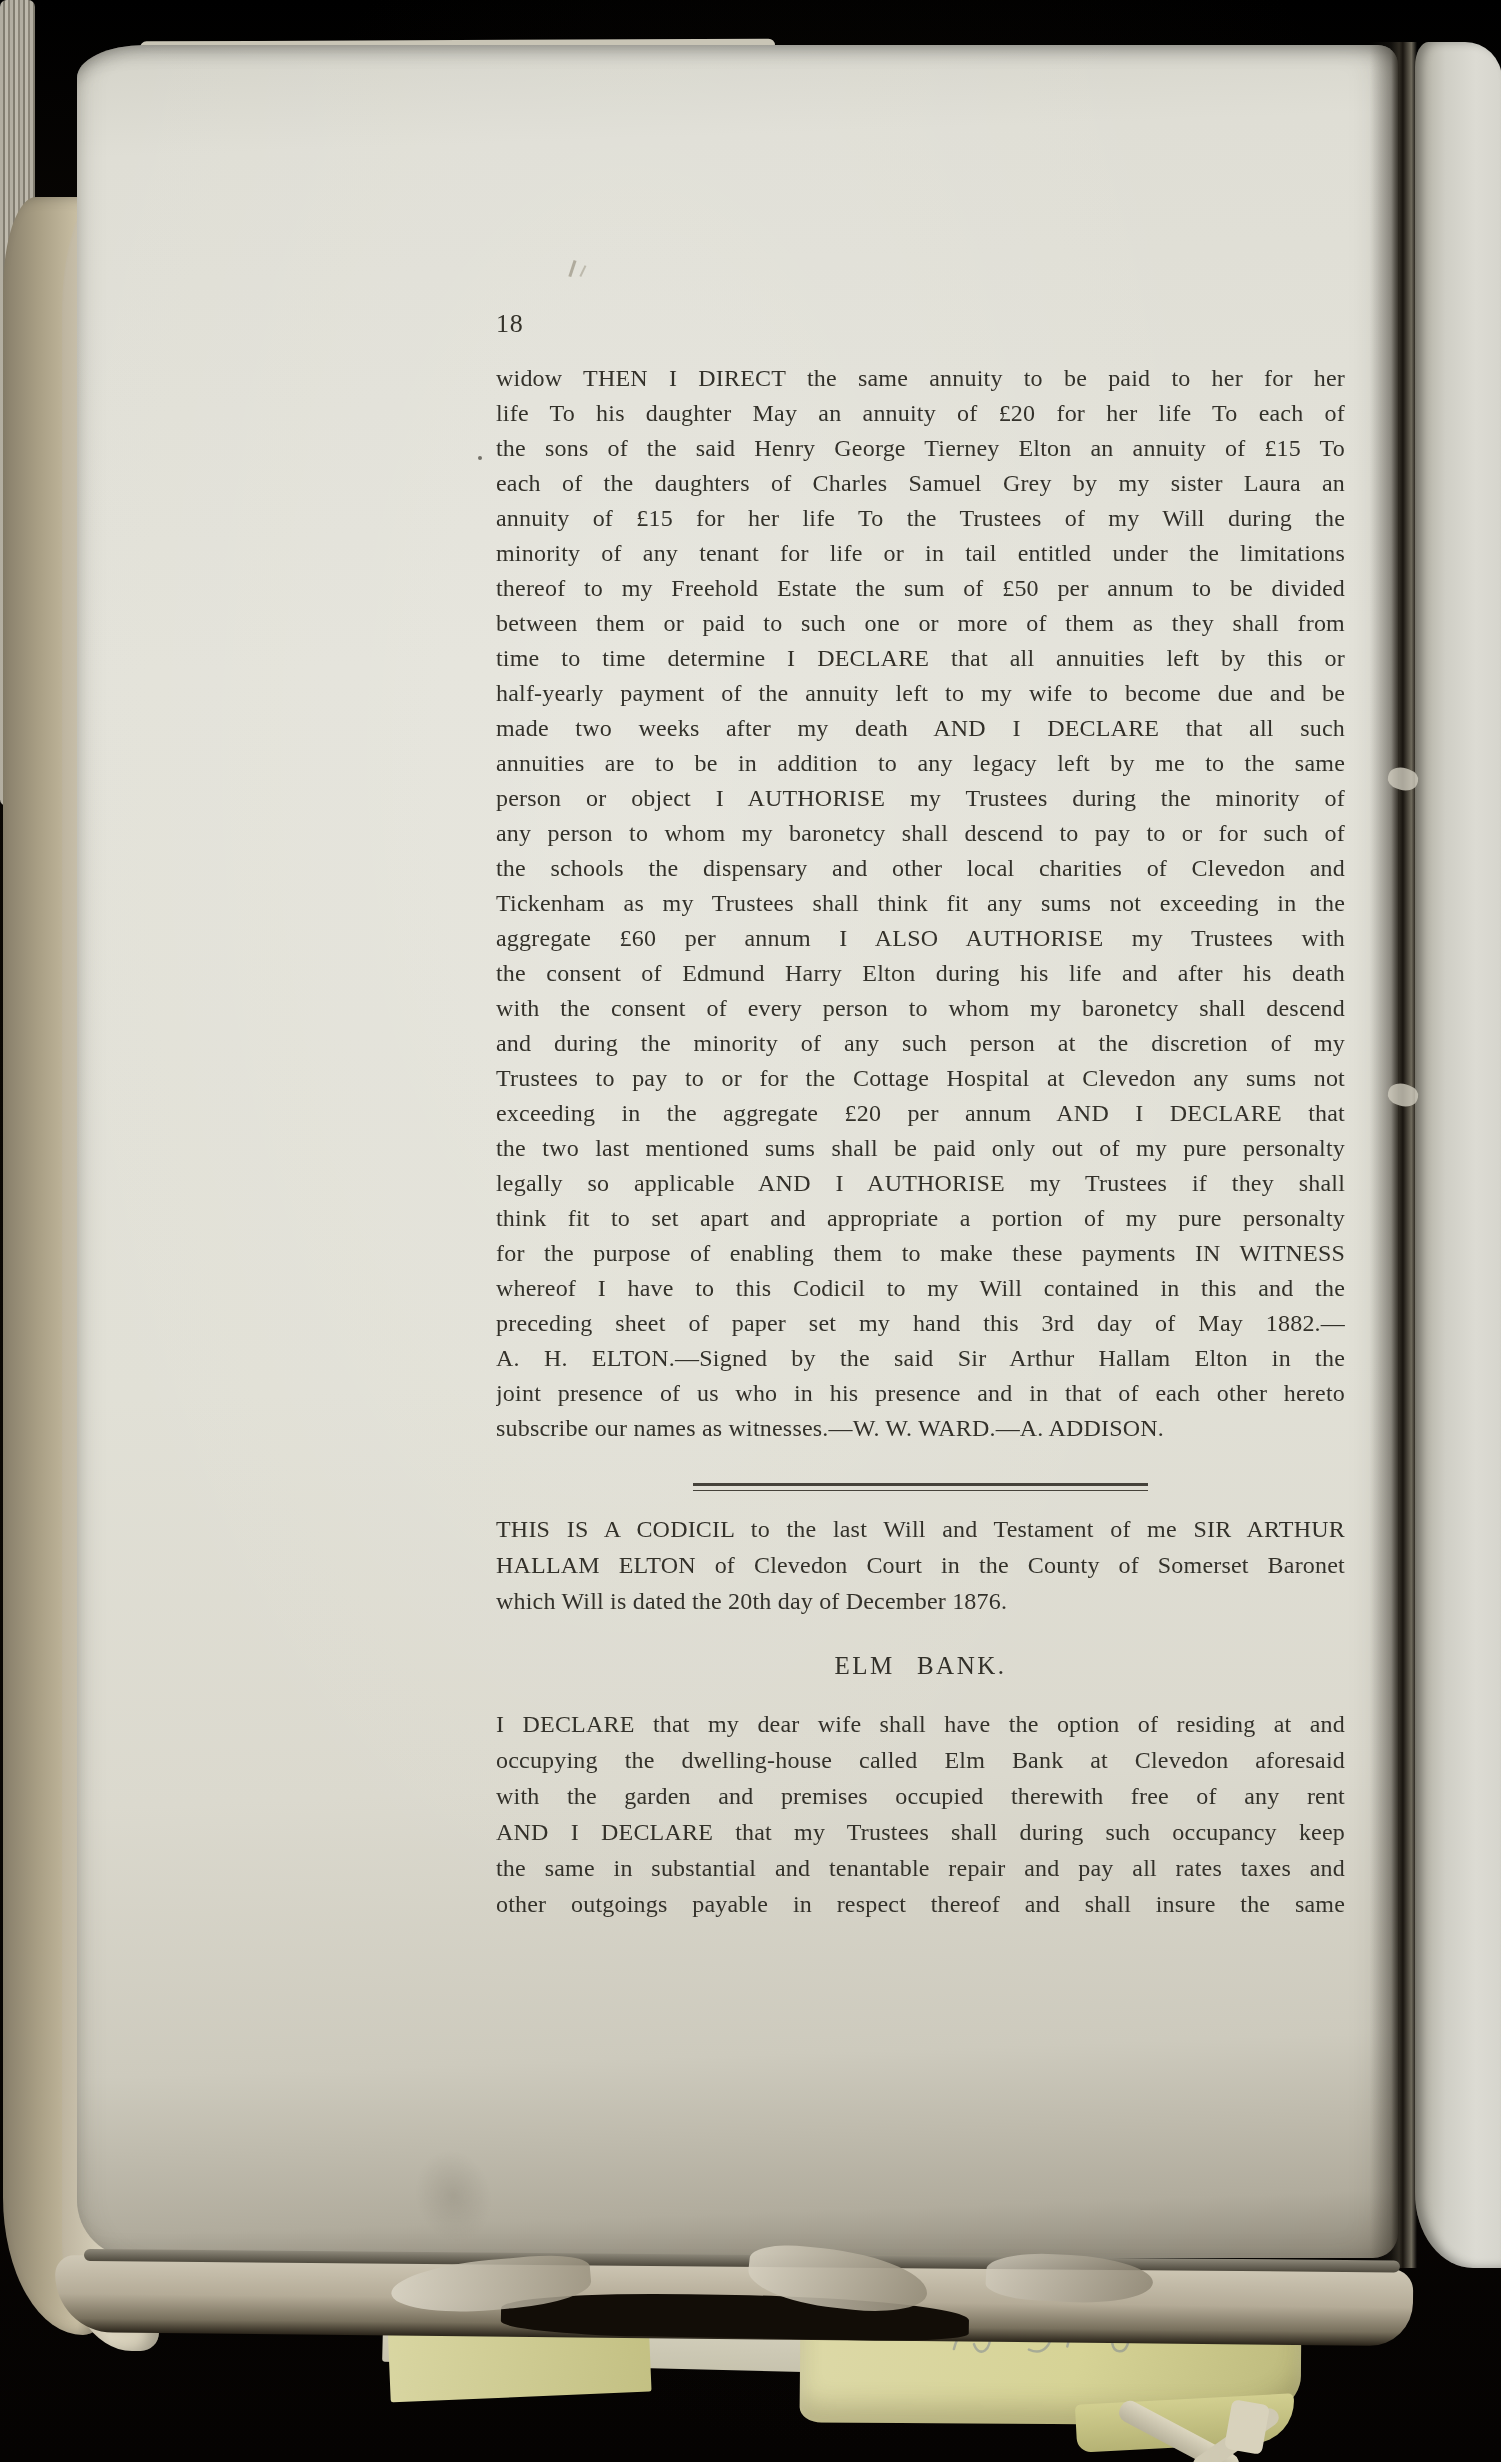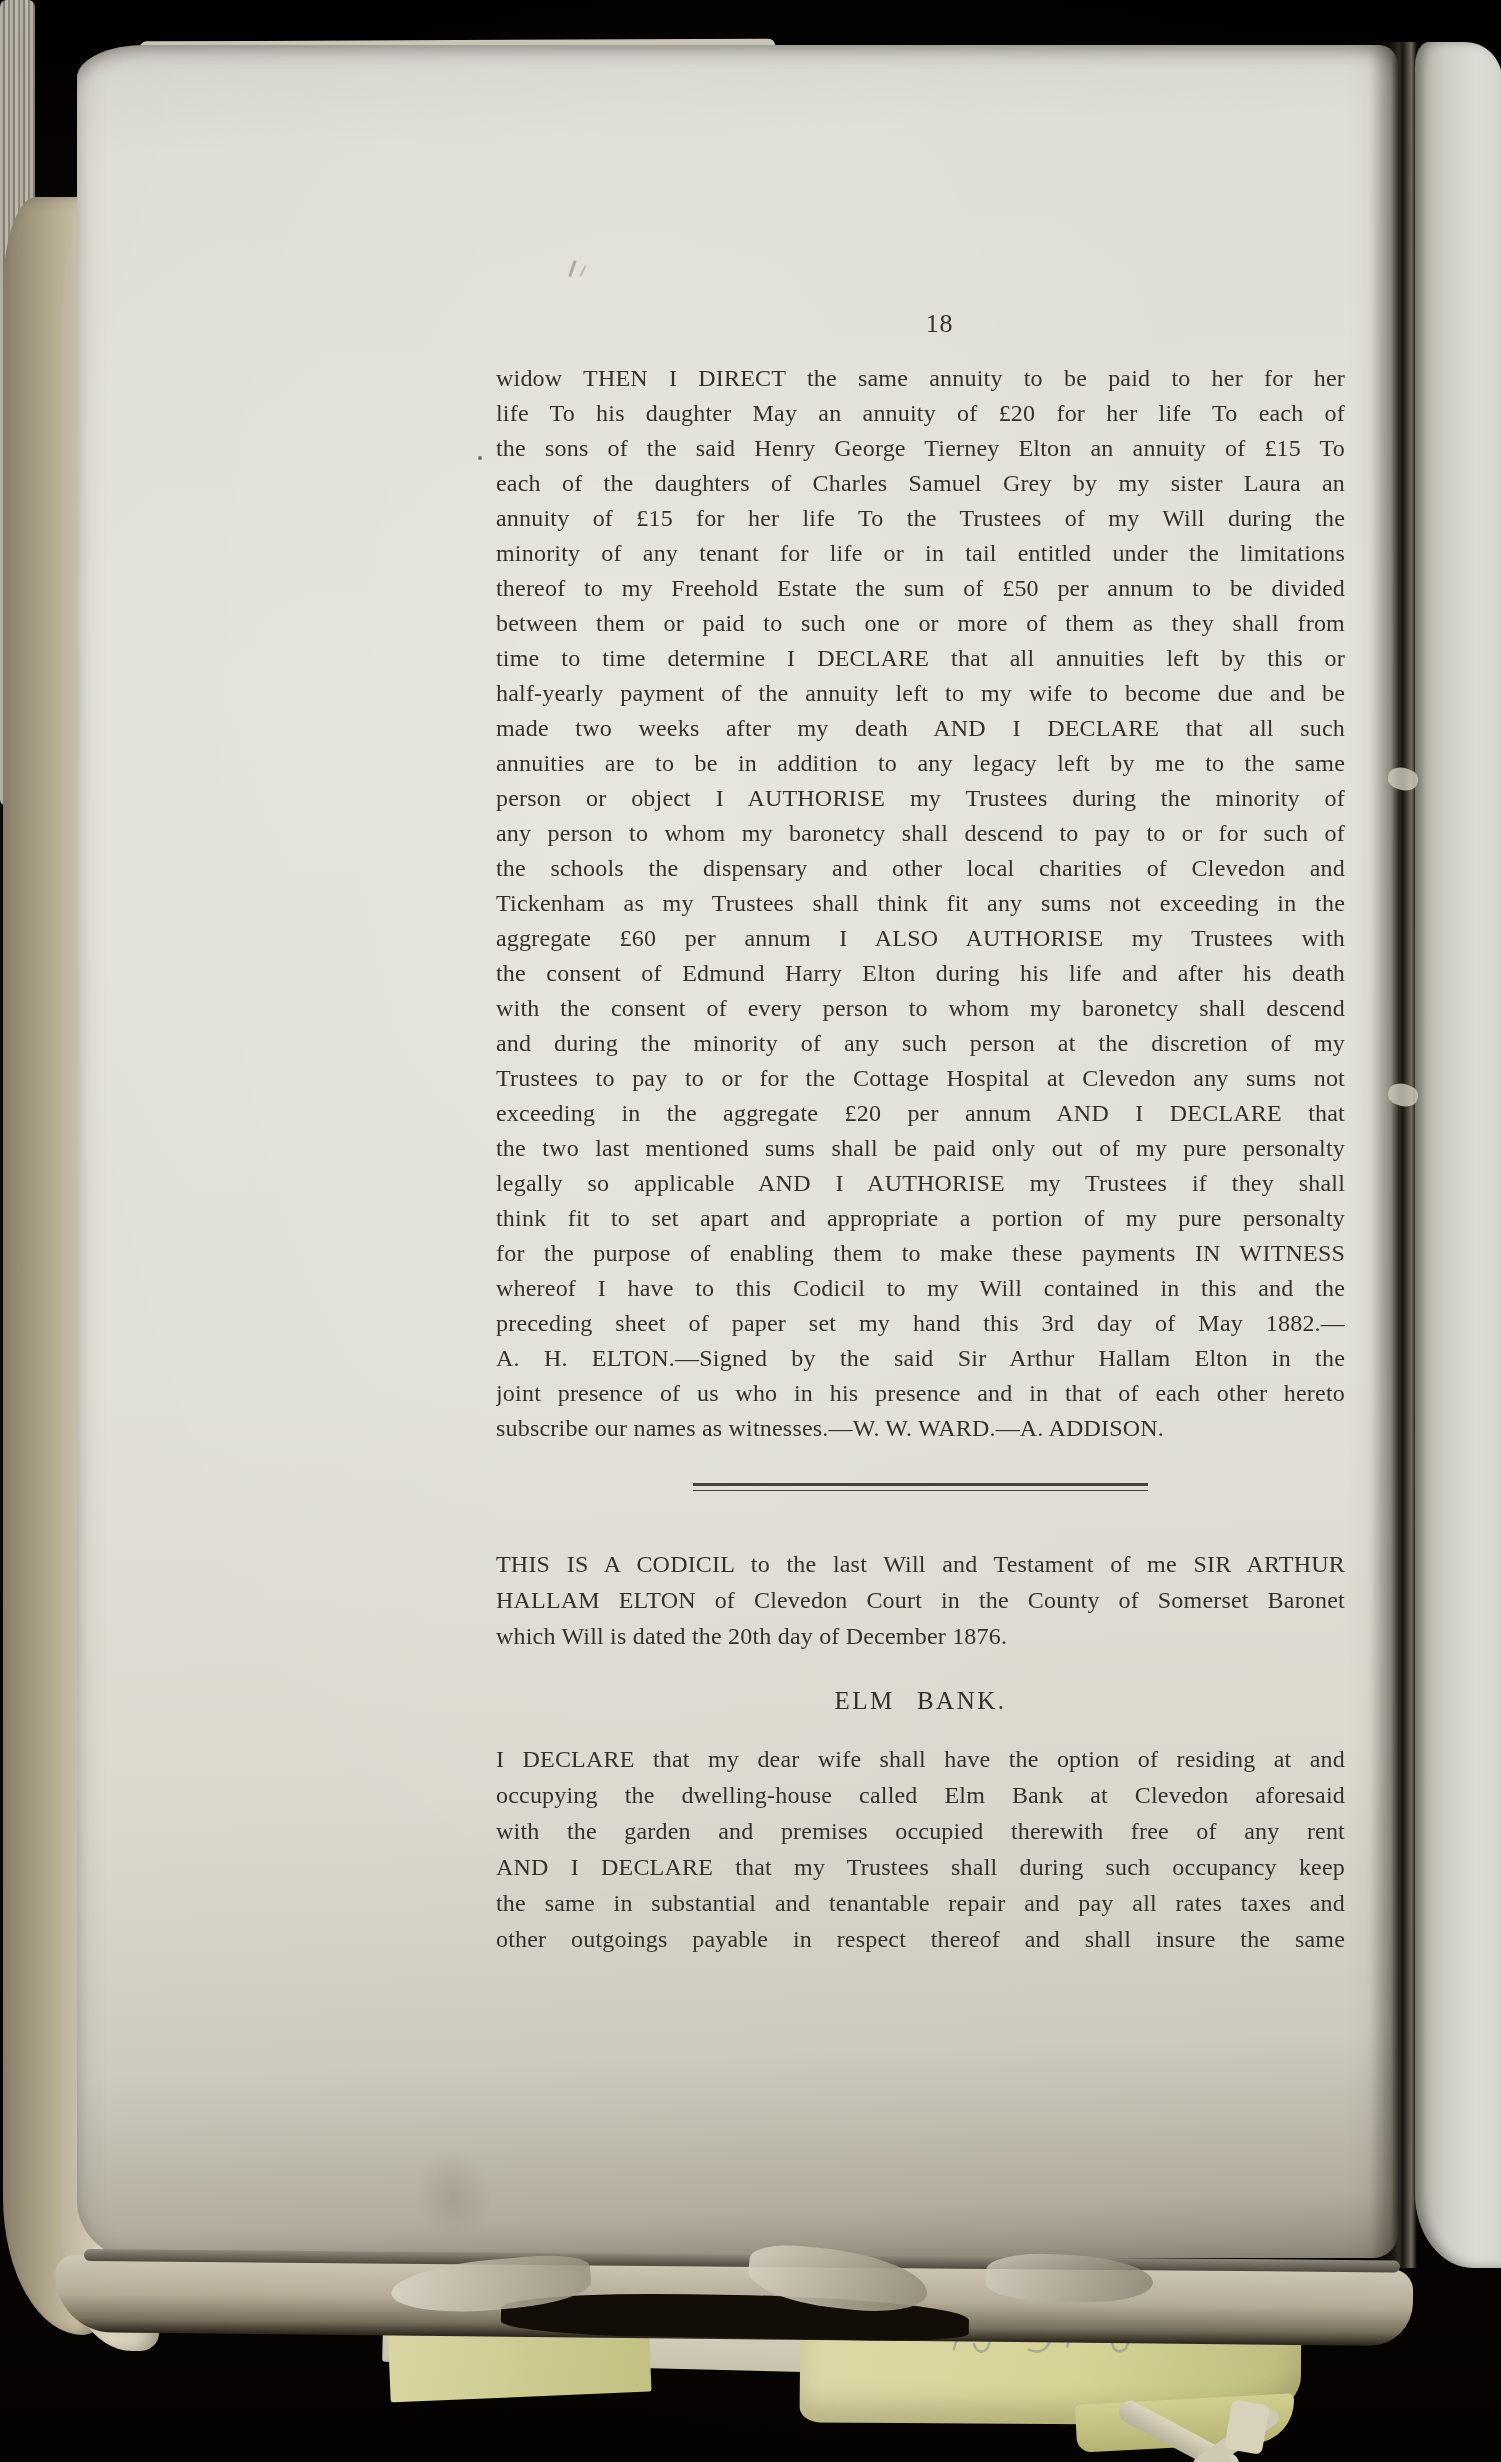--- a/index.html
+++ b/index.html
@@ -45,39 +45,39 @@
     border-radius:67px 20px 25px 58px / 33px 20px 25px 58px;
     box-shadow:inset 0 13.4px 20px -11.7px rgba(0,0,0,.4),
                inset -25px 0 37px -20px rgba(60,54,44,.5),
                inset 20px 0 28px -22px rgba(90,84,70,.4);
   }
   .page-vignette{
     position:absolute; inset:0; border-radius:inherit; pointer-events:none;
     background:radial-gradient(ellipse at 42% 32%, rgba(255,255,255,.15), rgba(0,0,0,0) 58%);
   }
   .page-number{
-    position:absolute; left:438px; top:264px; width:849px;
-    text-align:center; font-size:26px; color:#35332b; letter-spacing:0.8px;
+    position:absolute; left:419px; top:264px; width:849px;
+    font-size:26px; color:#35332b; letter-spacing:0.8px;
   }
   .textblock{
     position:absolute; left:419px; top:316px; width:849px;
     color:#33312a; font-size:24px; letter-spacing:0.2px;
   }
   .line{
     text-align:justify; text-align-last:justify; text-justify:inter-word;
     white-space:normal; overflow:hidden; height:1em; line-height:1em;
   }
   .para-exec .line{height:35px; line-height:35px;}
   .para-open .line{height:36px; line-height:36px;}
   .para-elm  .line{height:36px;  line-height:36px;}
   .line-last{text-align-last:left;}
   .rule{width:455px; margin:37px auto 0; }
   .rule-a{border-top:3.3px solid #45423a;}
   .rule-b{border-top:1.7px solid #45423a; margin-top:4.2px;}
-  .para-open{margin-top:55px;}
+  .para-open{margin-top:20px;}
   .heading{
     margin-top:28px; line-height:38px; text-align:center;
     font-size:25px; color:#33312a; letter-spacing:2.5px; word-spacing:13.4px; font-weight:normal;
   }
   .para-elm{margin-top:20px;}
   .ink-dot{position:absolute; left:401px; top:411px; width:4.2px; height:4.2px; border-radius:50%; background:#55534a; opacity:.8;}
   .pencil1{position:absolute; left:494px; top:215px; width:2.5px; height:16.7px; background:#8d8775; transform:rotate(18deg); opacity:.6;}
   .pencil2{position:absolute; left:505px; top:220px; width:1.7px; height:11.7px; background:#97917f; transform:rotate(26deg); opacity:.5;}
   .smudge{
     position:absolute; left:339px; top:2105px; width:75px; height:92px; opacity:.45;

